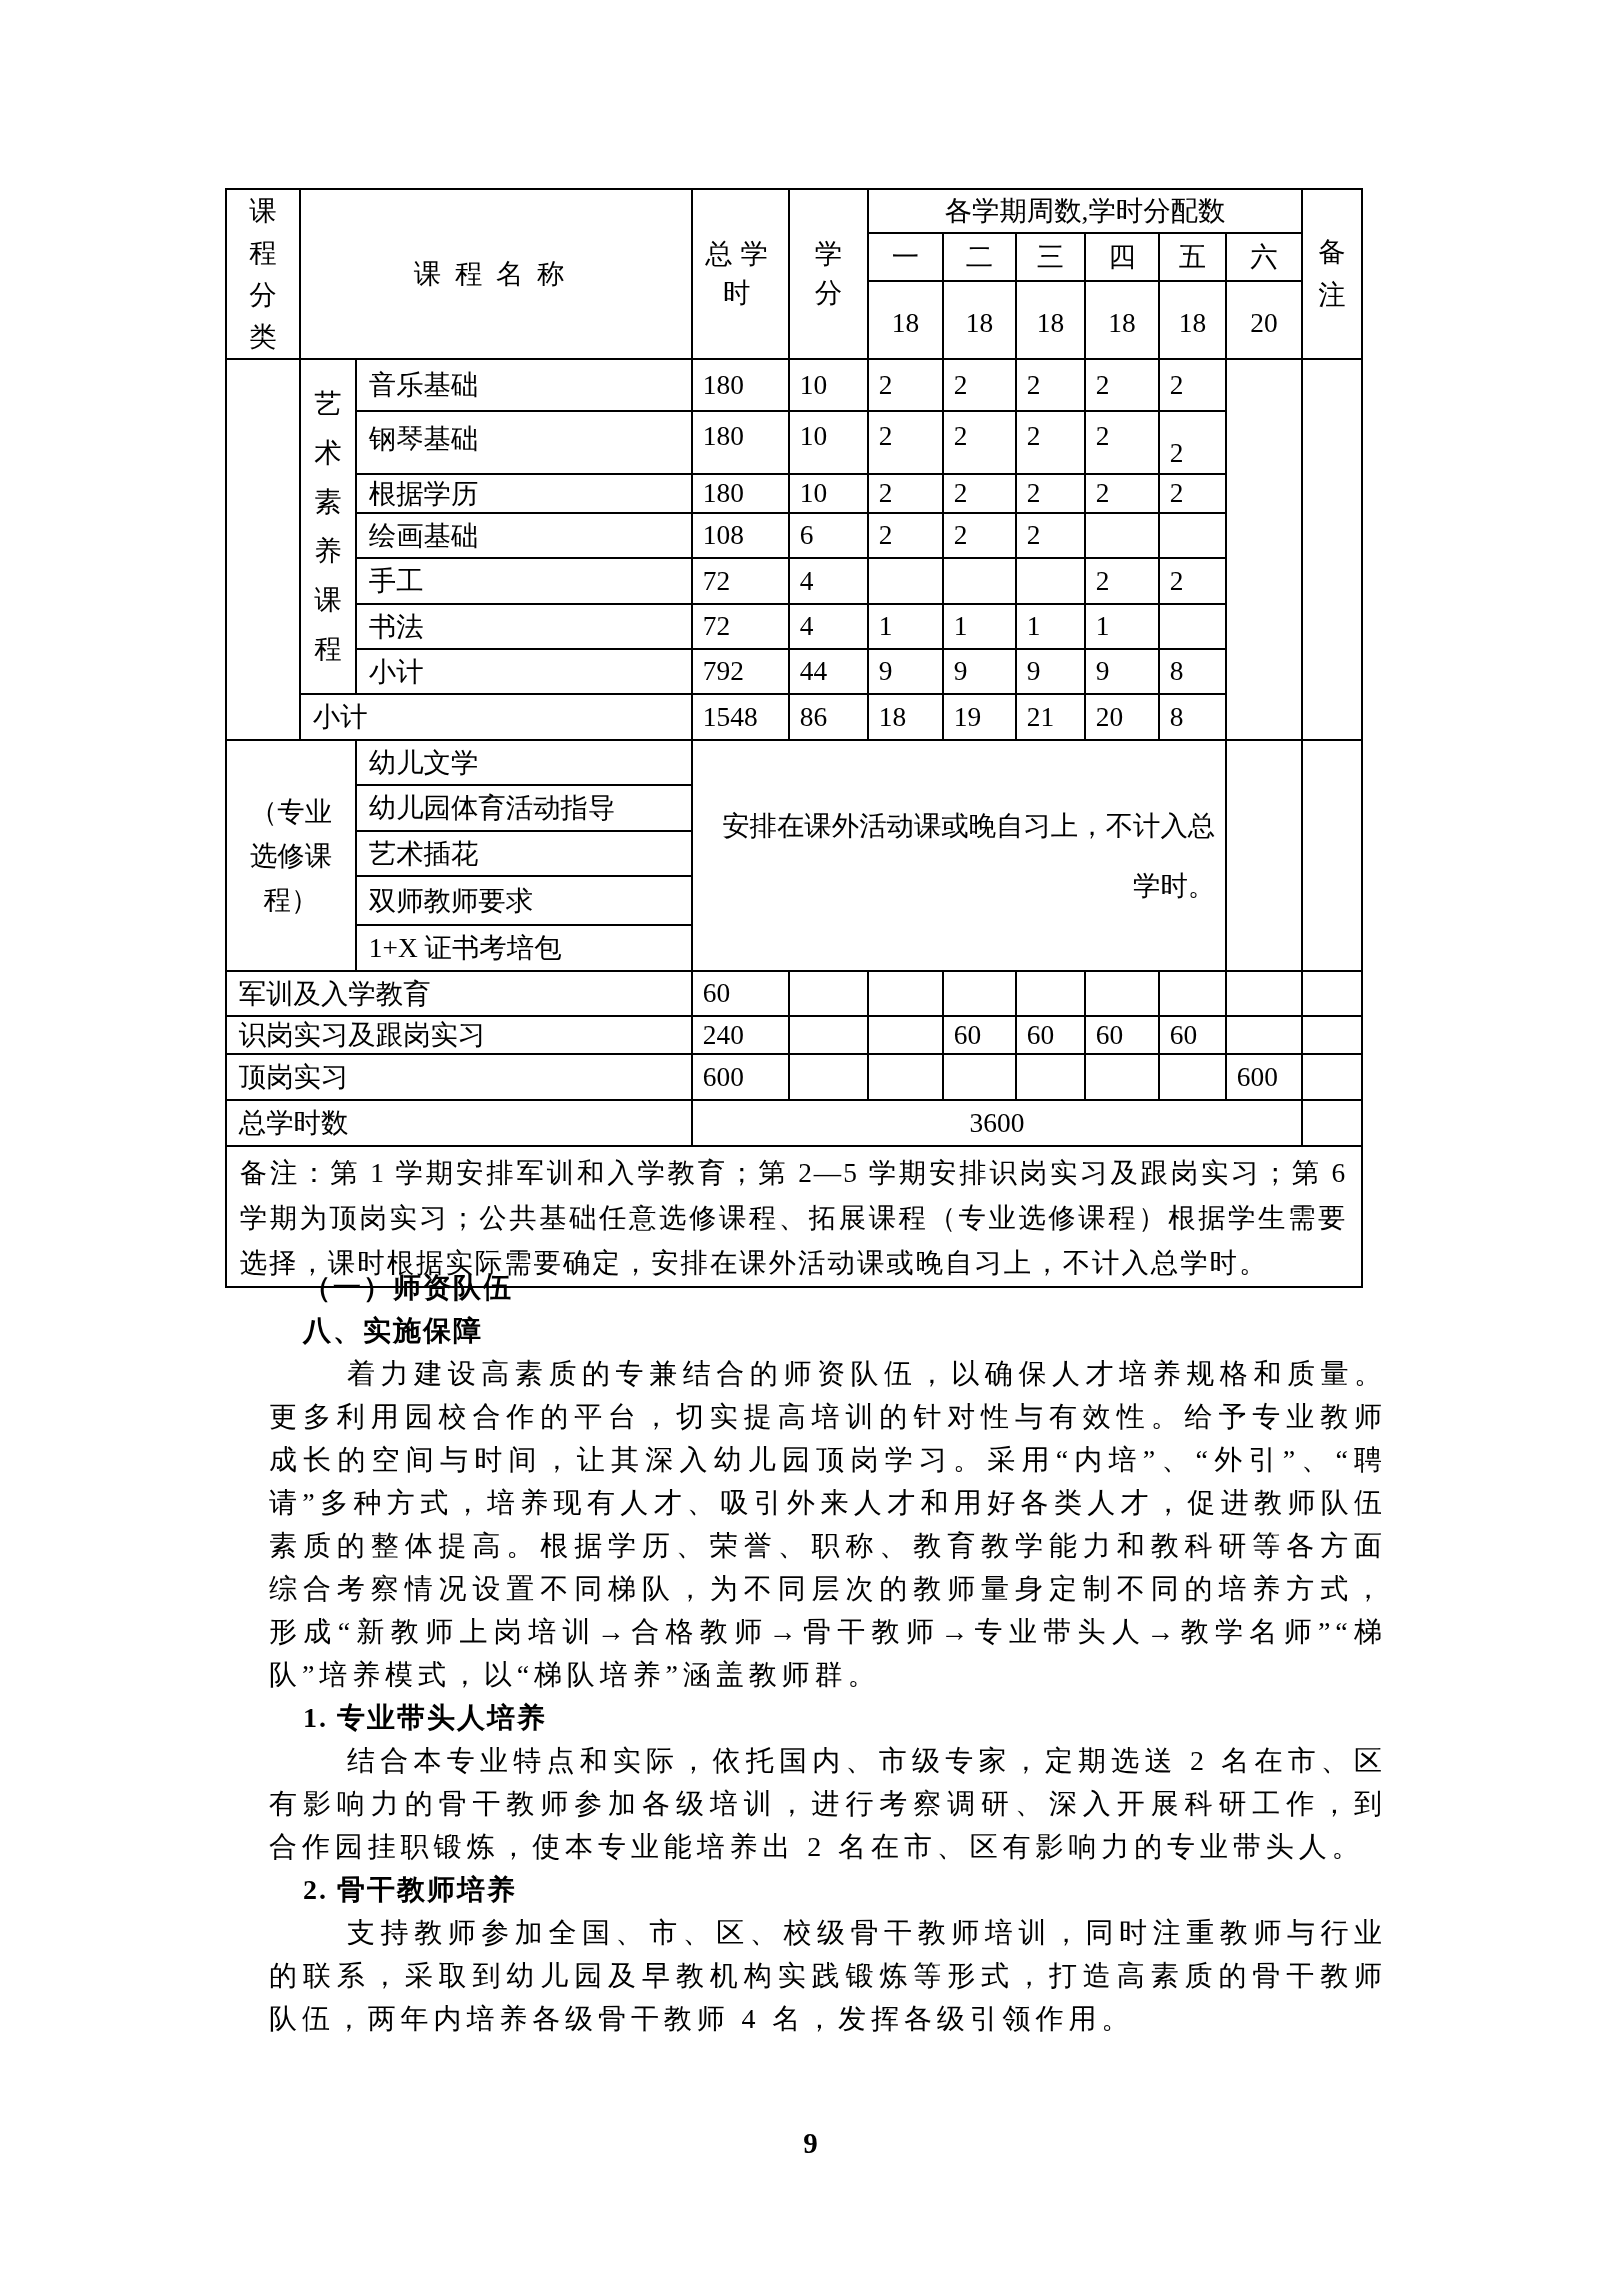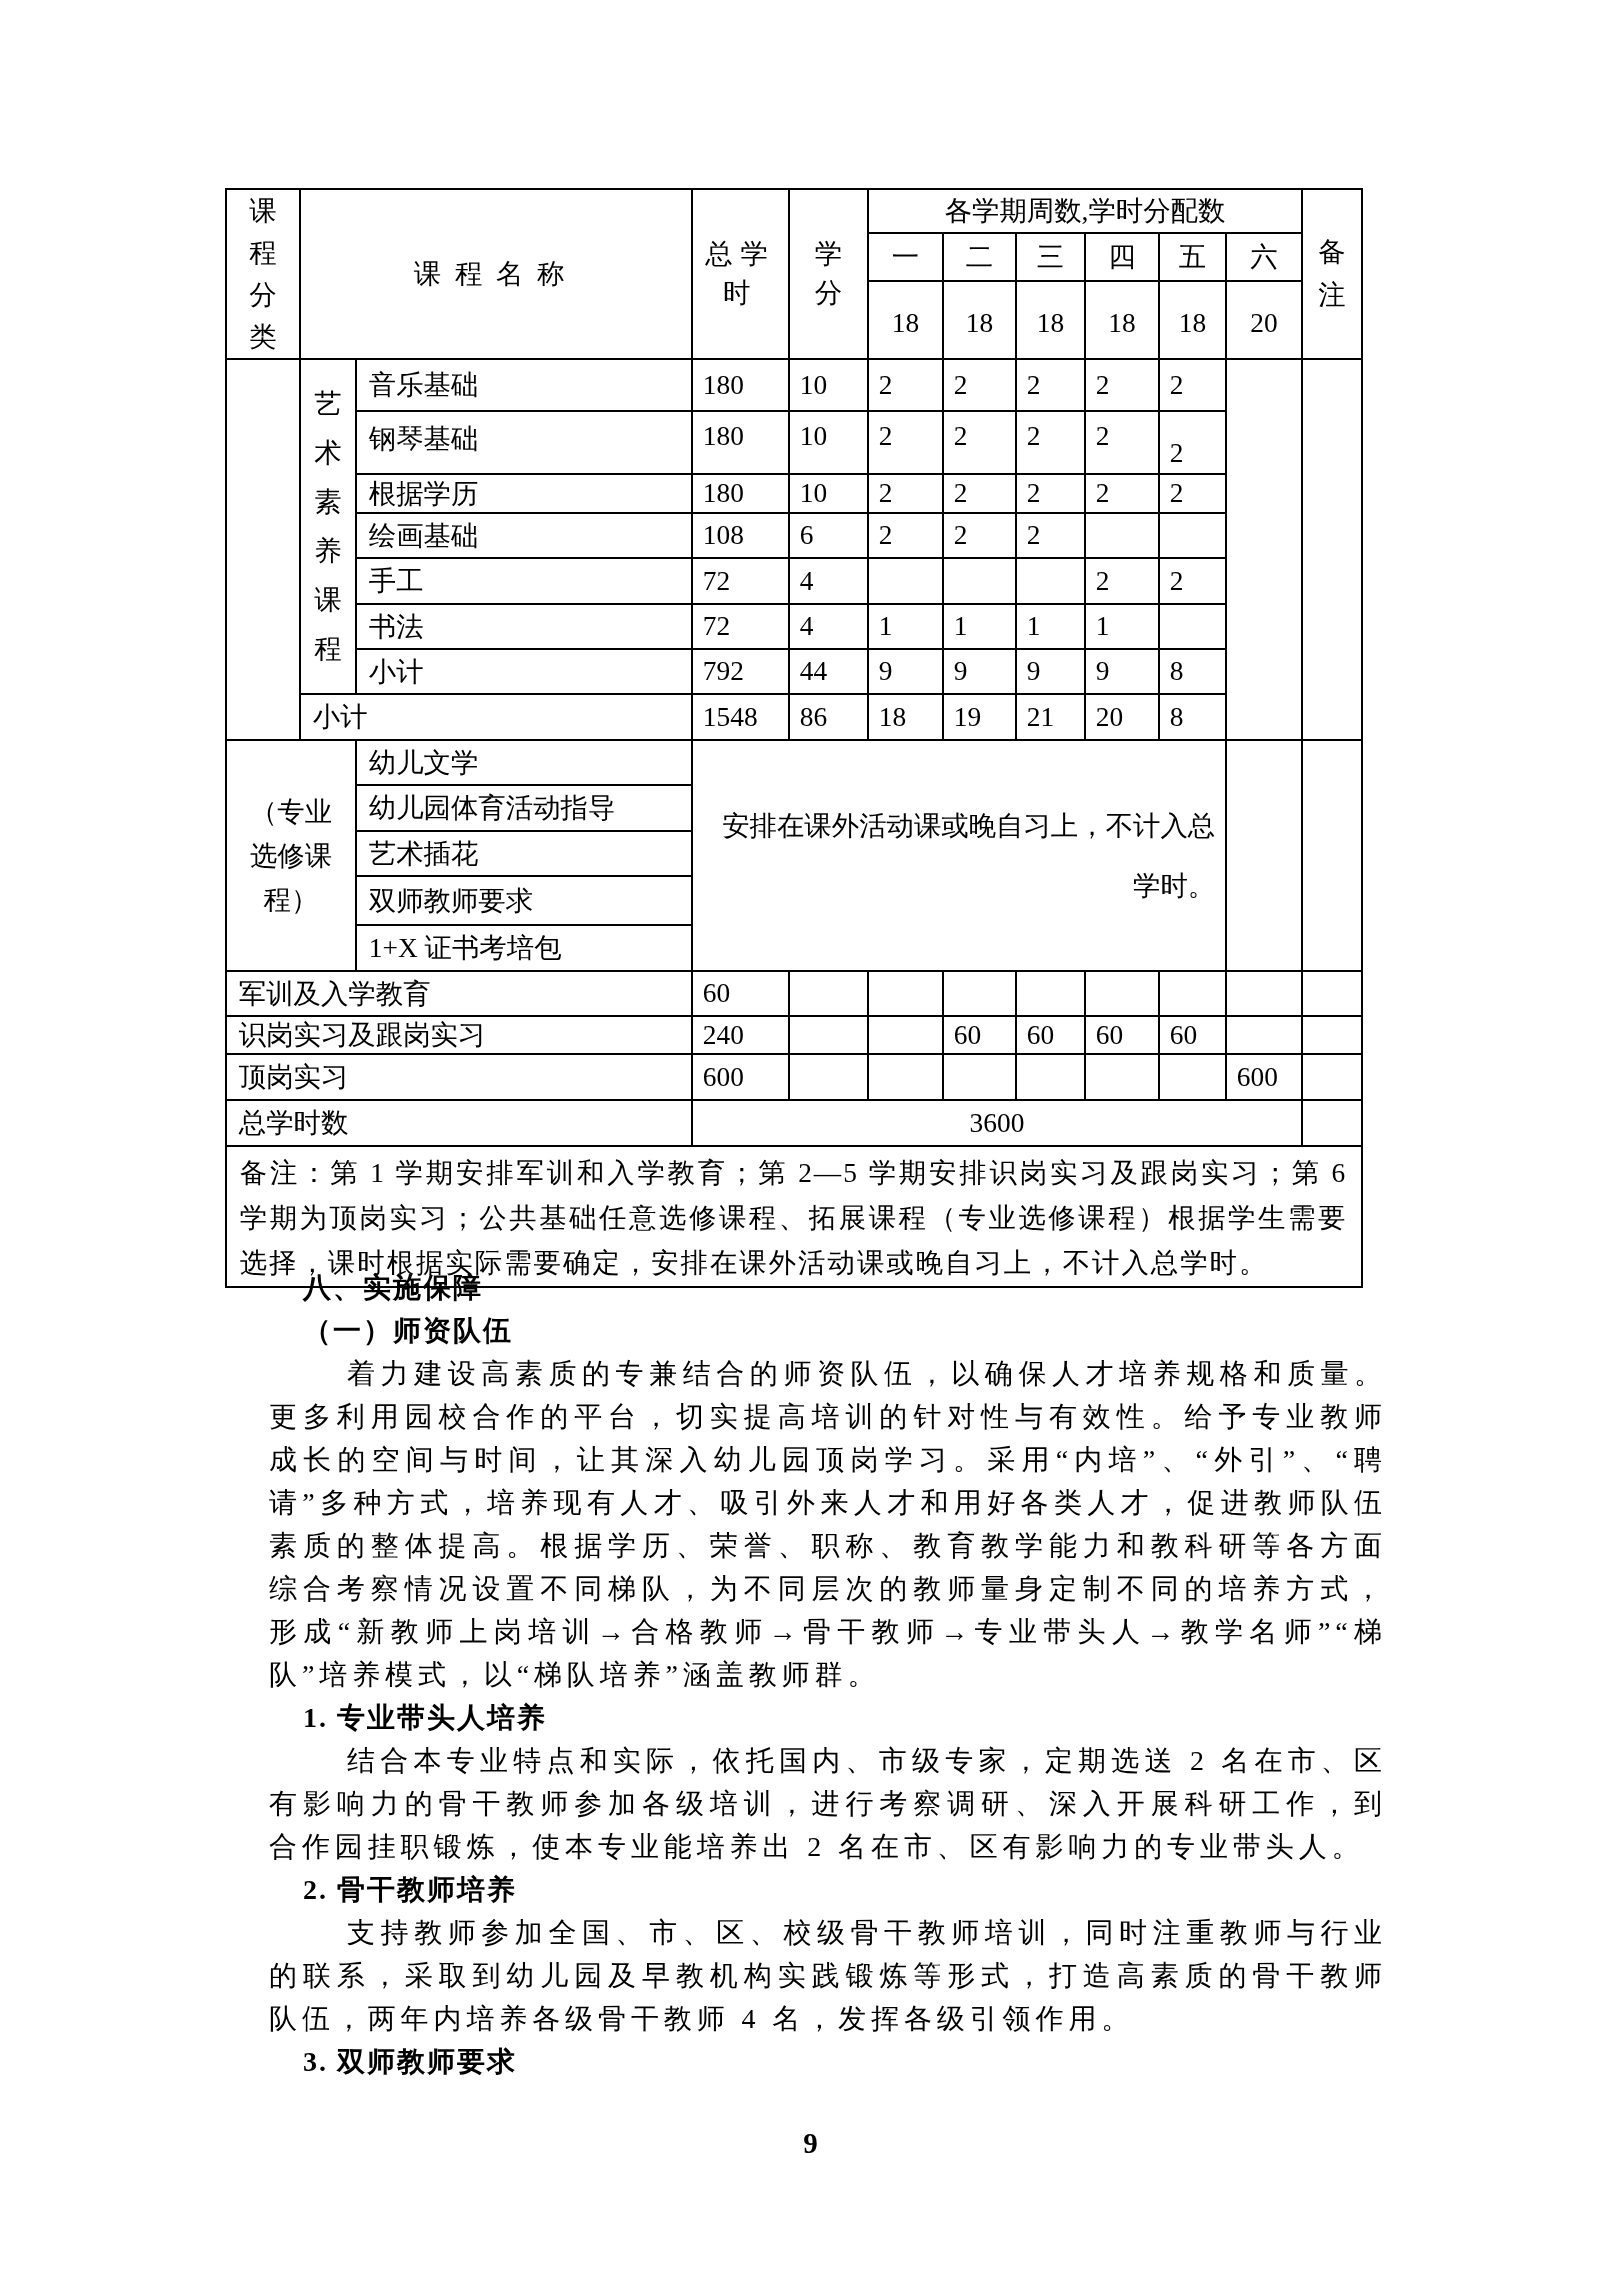--- a/index.html
+++ b/index.html
@@ -256,24 +256,23 @@
     <td colspan="8" class="c">3600</td>
     <td></td>
   </tr>
   <tr style="height:119px">
     <td colspan="12" class="remark-cell">备注：第 1 学期安排军训和入学教育；第 2—5 学期安排识岗实习及跟岗实习；第 6 学期为顶岗实习；公共基础任意选修课程、拓展课程（专业选修课程）根据学生需要选择，课时根据实际需要确定，安排在课外活动课或晚自习上，不计入总学时。</td>
   </tr>
   </tbody>
 </table>
 
 <div class="body-text">
+  <div class="bt-heading">（一）师资队伍</div>
   <div class="bt-heading">八、实施保障</div>
-  <div class="bt-heading">（一）师资队伍</div>
   <p>着力建设高素质的专兼结合的师资队伍，以确保人才培养规格和质量。更多利用园校合作的平台，切实提高培训的针对性与有效性。给予专业教师成长的空间与时间，让其深入幼儿园顶岗学习。采用“内培”、“外引”、“聘请”多种方式，培养现有人才、吸引外来人才和用好各类人才，促进教师队伍素质的整体提高。根据学历、荣誉、职称、教育教学能力和教科研等各方面综合考察情况设置不同梯队，为不同层次的教师量身定制不同的培养方式，形成“新教师上岗培训→合格教师→骨干教师→专业带头人→教学名师”“梯队”培养模式，以“梯队培养”涵盖教师群。</p>
   <div class="bt-heading">1. 专业带头人培养</div>
   <p>结合本专业特点和实际，依托国内、市级专家，定期选送 2 名在市、区有影响力的骨干教师参加各级培训，进行考察调研、深入开展科研工作，到合作园挂职锻炼，使本专业能培养出 2 名在市、区有影响力的专业带头人。</p>
   <div class="bt-heading">2. 骨干教师培养</div>
   <p>支持教师参加全国、市、区、校级骨干教师培训，同时注重教师与行业的联系，采取到幼儿园及早教机构实践锻炼等形式，打造高素质的骨干教师队伍，两年内培养各级骨干教师 4 名，发挥各级引领作用。</p>
-  <div class="bt-heading">3. 双师教师要求</div>
 </div>
 
 <div class="page-number">9</div>
 
 
 </body></html>

